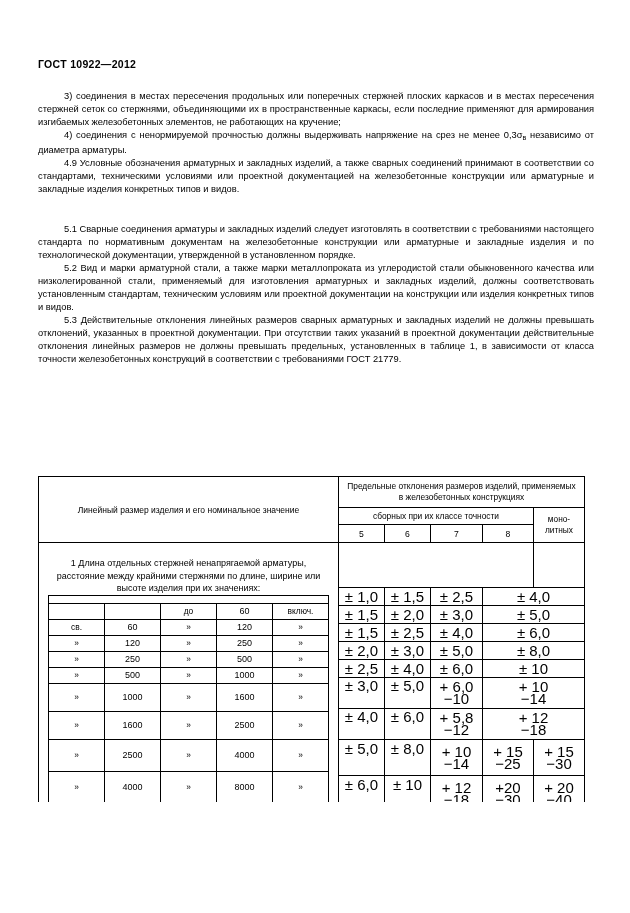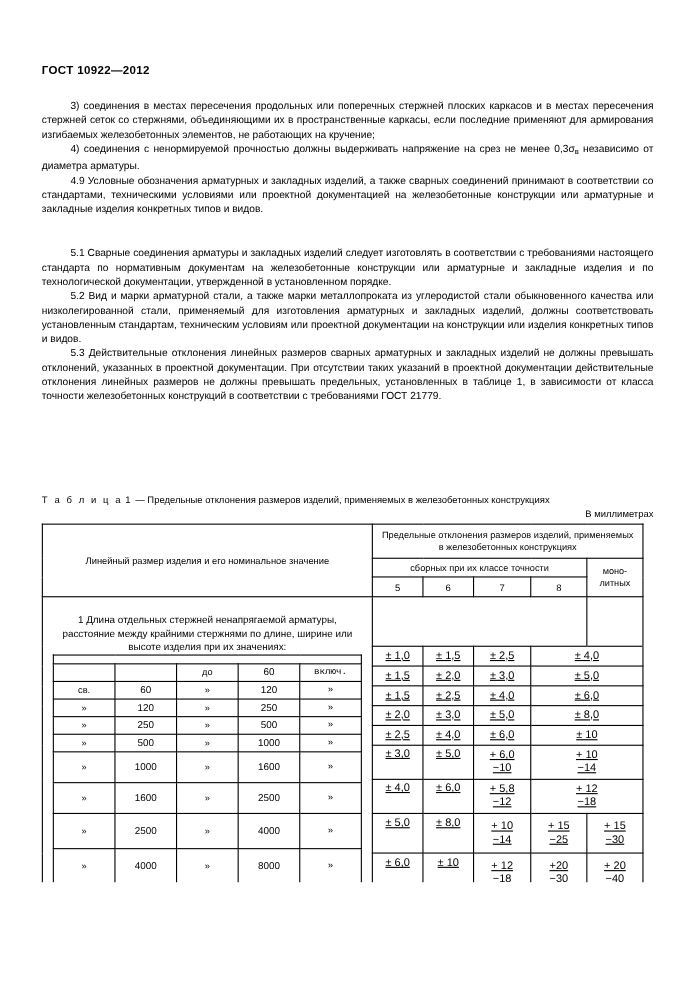--- a/index.html
+++ b/index.html
@@ -130,22 +130,22 @@
   .inner td {
     border: none;
     padding: 0;
     height: 15px;
     vertical-align: middle;
   }
   .c-pre  { width: 17%; text-align: center; font-size: 8.4px; }
   .c-v1   { width: 26%; text-align: center; }
   .c-mid  { width: 15%; text-align: center; font-size: 8.4px; }
   .c-v2   { width: 26%; text-align: center; }
-  .c-suf  { width: 16%; text-align: center; font-size: 8.4px; font-family: Liberation Mono, monospace; }
-  .val { font-size: 10px; line-height: 11.6px; text-decoration: underline; }
+  .c-suf  { width: 16%; text-align: center; font-size: 8.4px; }
+  .val { font-size: 15px; line-height: 11.6px; }
   .val .two { display: block; }
   .spacer-row td { height: 7px; border: none; }
   .page-num {
     position: absolute;
     left: 38px;
     top: 828px;
     font-size: 9px;
   }
 </style>
 </head>
@@ -165,28 +165,21 @@
 
     <div class="sp-before-head"></div>
     <div class="sp-after-head"></div>
 
     <p class="para">5.1 Сварные соединения арматуры и закладных изделий следует изготовлять в соответствии с требованиями настоящего стандарта по нормативным документам на железобетонные конструкции или арматурные и закладные изделия и по технологической документации, утвержденной в установленном порядке.</p>
     <p class="para">5.2 Вид и марки арматурной стали, а также марки металлопроката из углеродистой стали обыкновенного качества или низколегированной стали, применяемый для изготовления арматурных и закладных изделий, должны соответствовать установленным стандартам, техническим условиям или проектной документации на конструкции или изделия конкретных типов и видов.</p>
     <p class="para">5.3 Действительные отклонения линейных размеров сварных арматурных и закладных изделий не должны превышать отклонений, указанных в проектной документации. При отсутствии таких указаний в проектной документации действительные отклонения линейных размеров не должны превышать предельных, установленных в таблице 1, в зависимости от класса точности железобетонных конструкций в соответствии с требованиями ГОСТ 21779.</p>
 
   </div>
 
-  <div class="tbl-caption">
-    <span class="lsp">Т а б л и ц а</span>
-    <span class="lsp">1</span>
-    <span>—</span>
-    <span>Предельные отклонения размеров изделий, применяемых в железобетонных конструкциях</span>
-  </div>
-
-  <div class="tbl-units">В миллиметрах</div>
+
 
   <table class="gost">
     <colgroup>
       <col style="width:300px">
       <col style="width:46px">
       <col style="width:46px">
       <col style="width:52px">
       <col style="width:51px">
       <col style="width:51px">
     </colgroup>

